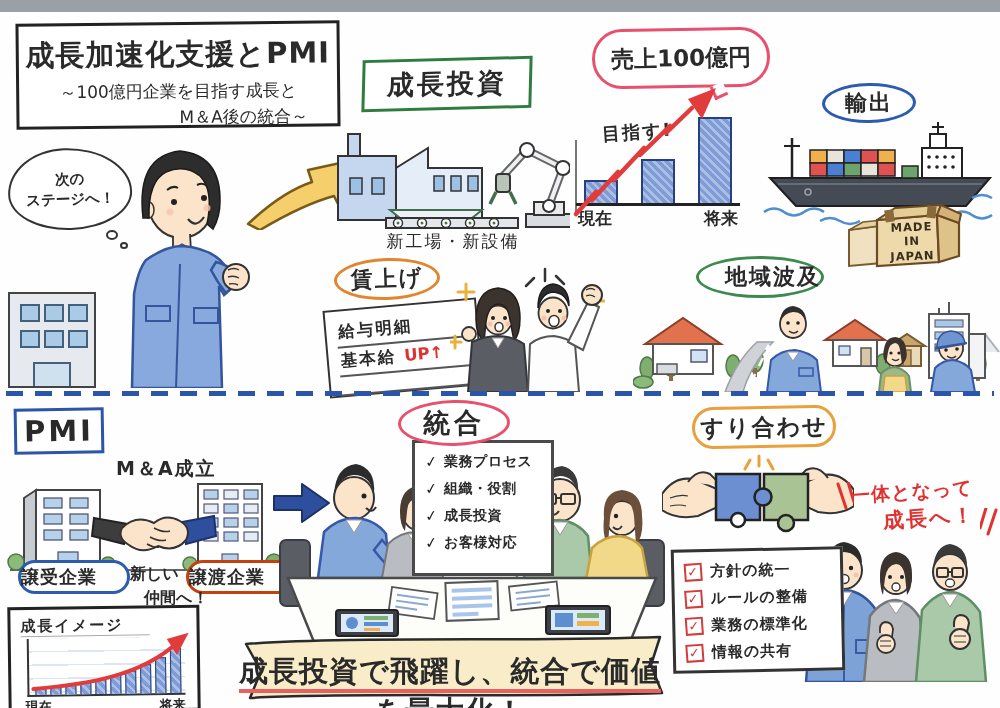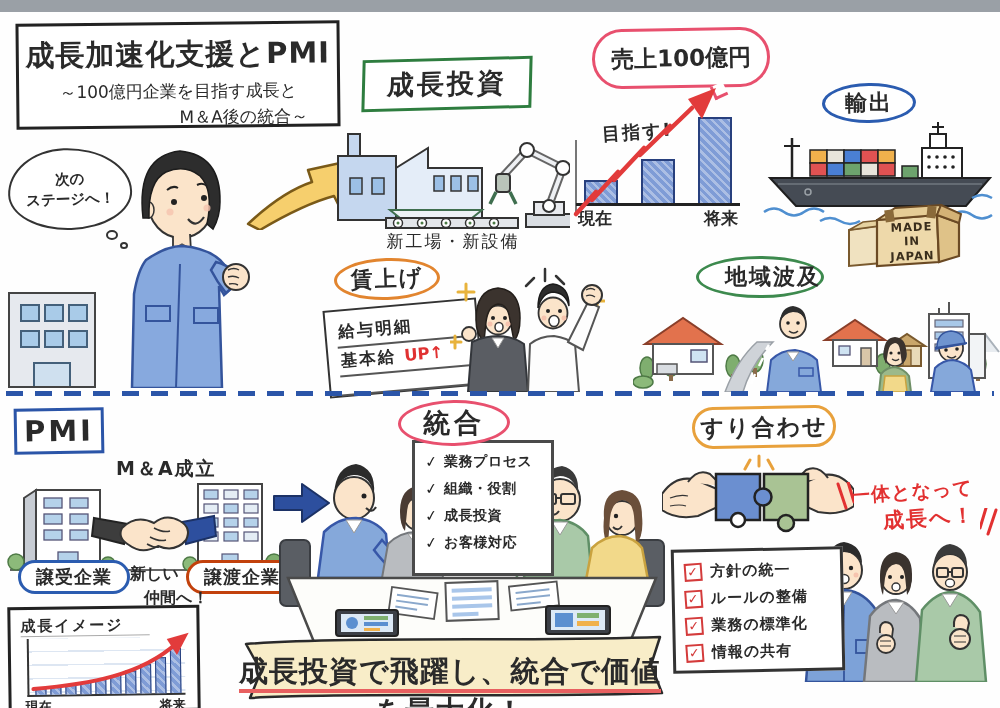--- a/index.html
+++ b/index.html
@@ -56,21 +56,21 @@
   .up{color:#e03131;margin-left:8px;letter-spacing:0;}
 
   
   .divider{left:6px;top:379px;width:988px;height:5px;
            background:repeating-linear-gradient(90deg,#2b55a8 0 17px,transparent 17px 29px);}
 
   .pmi-box{left:14px;top:396px;width:90px;height:46px;border:3.5px solid #2b55a8;background:#fff;
            font-size:29px;font-weight:bold;letter-spacing:3px;transform:rotate(-1deg);}
   .ma-label{left:116px;top:444px;font-size:19px;font-weight:bold;letter-spacing:2px;}
   .co-oval{width:112px;height:34px;border-radius:18px;background:#fff;font-size:18px;font-weight:bold;letter-spacing:1px;
-           display:flex;align-items:center;justify-content:center;}
+           display:flex;align-items:center;}
   .new-team{left:130px;top:550px;font-size:16px;font-weight:bold;line-height:1.5;}
   .new-team .l2{padding-left:14px;}
 
   
   .growth-box{left:8px;top:594px;width:192px;height:106px;border:3px solid #222;background:#fff;
               transform:rotate(-.8deg);padding:6px 8px 2px 10px;}
   .growth-title{font-size:15px;font-weight:bold;letter-spacing:2px;border-bottom:1.5px solid #aaa;
                 display:inline-block;padding-right:26px;}
   .plot{position:relative;height:56px;margin:2px 4px 0 6px;border-left:2.5px solid #333;border-bottom:2.5px solid #333;
         background:repeating-linear-gradient(180deg,transparent 0 12px,#dde6f2 12px 13.5px);}

